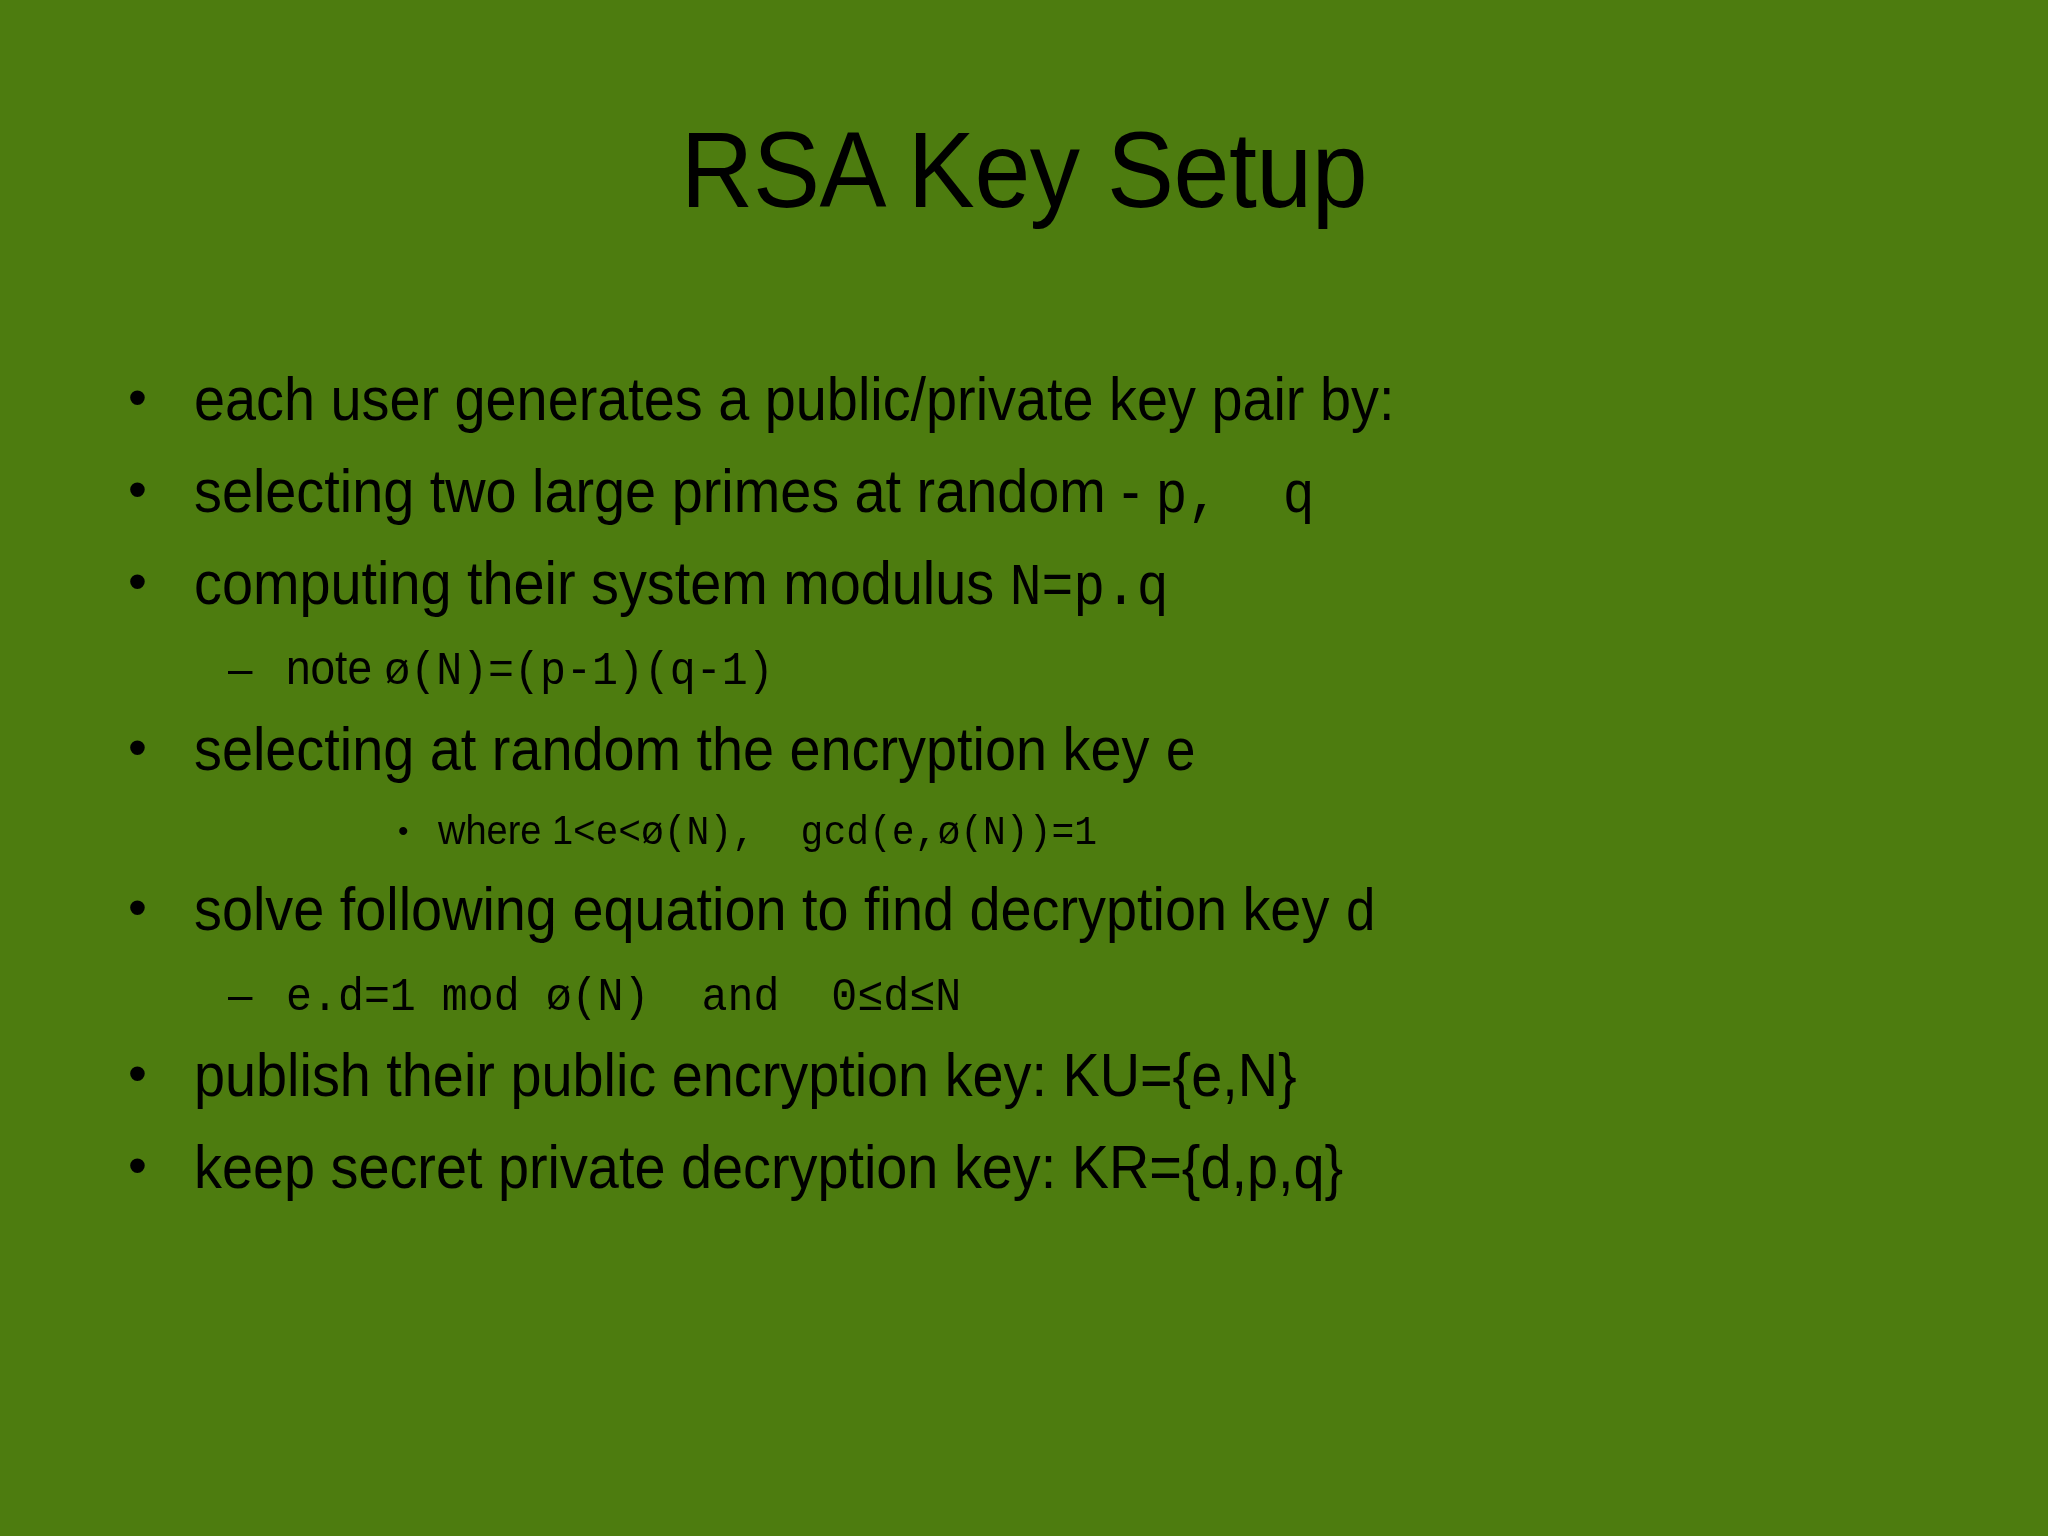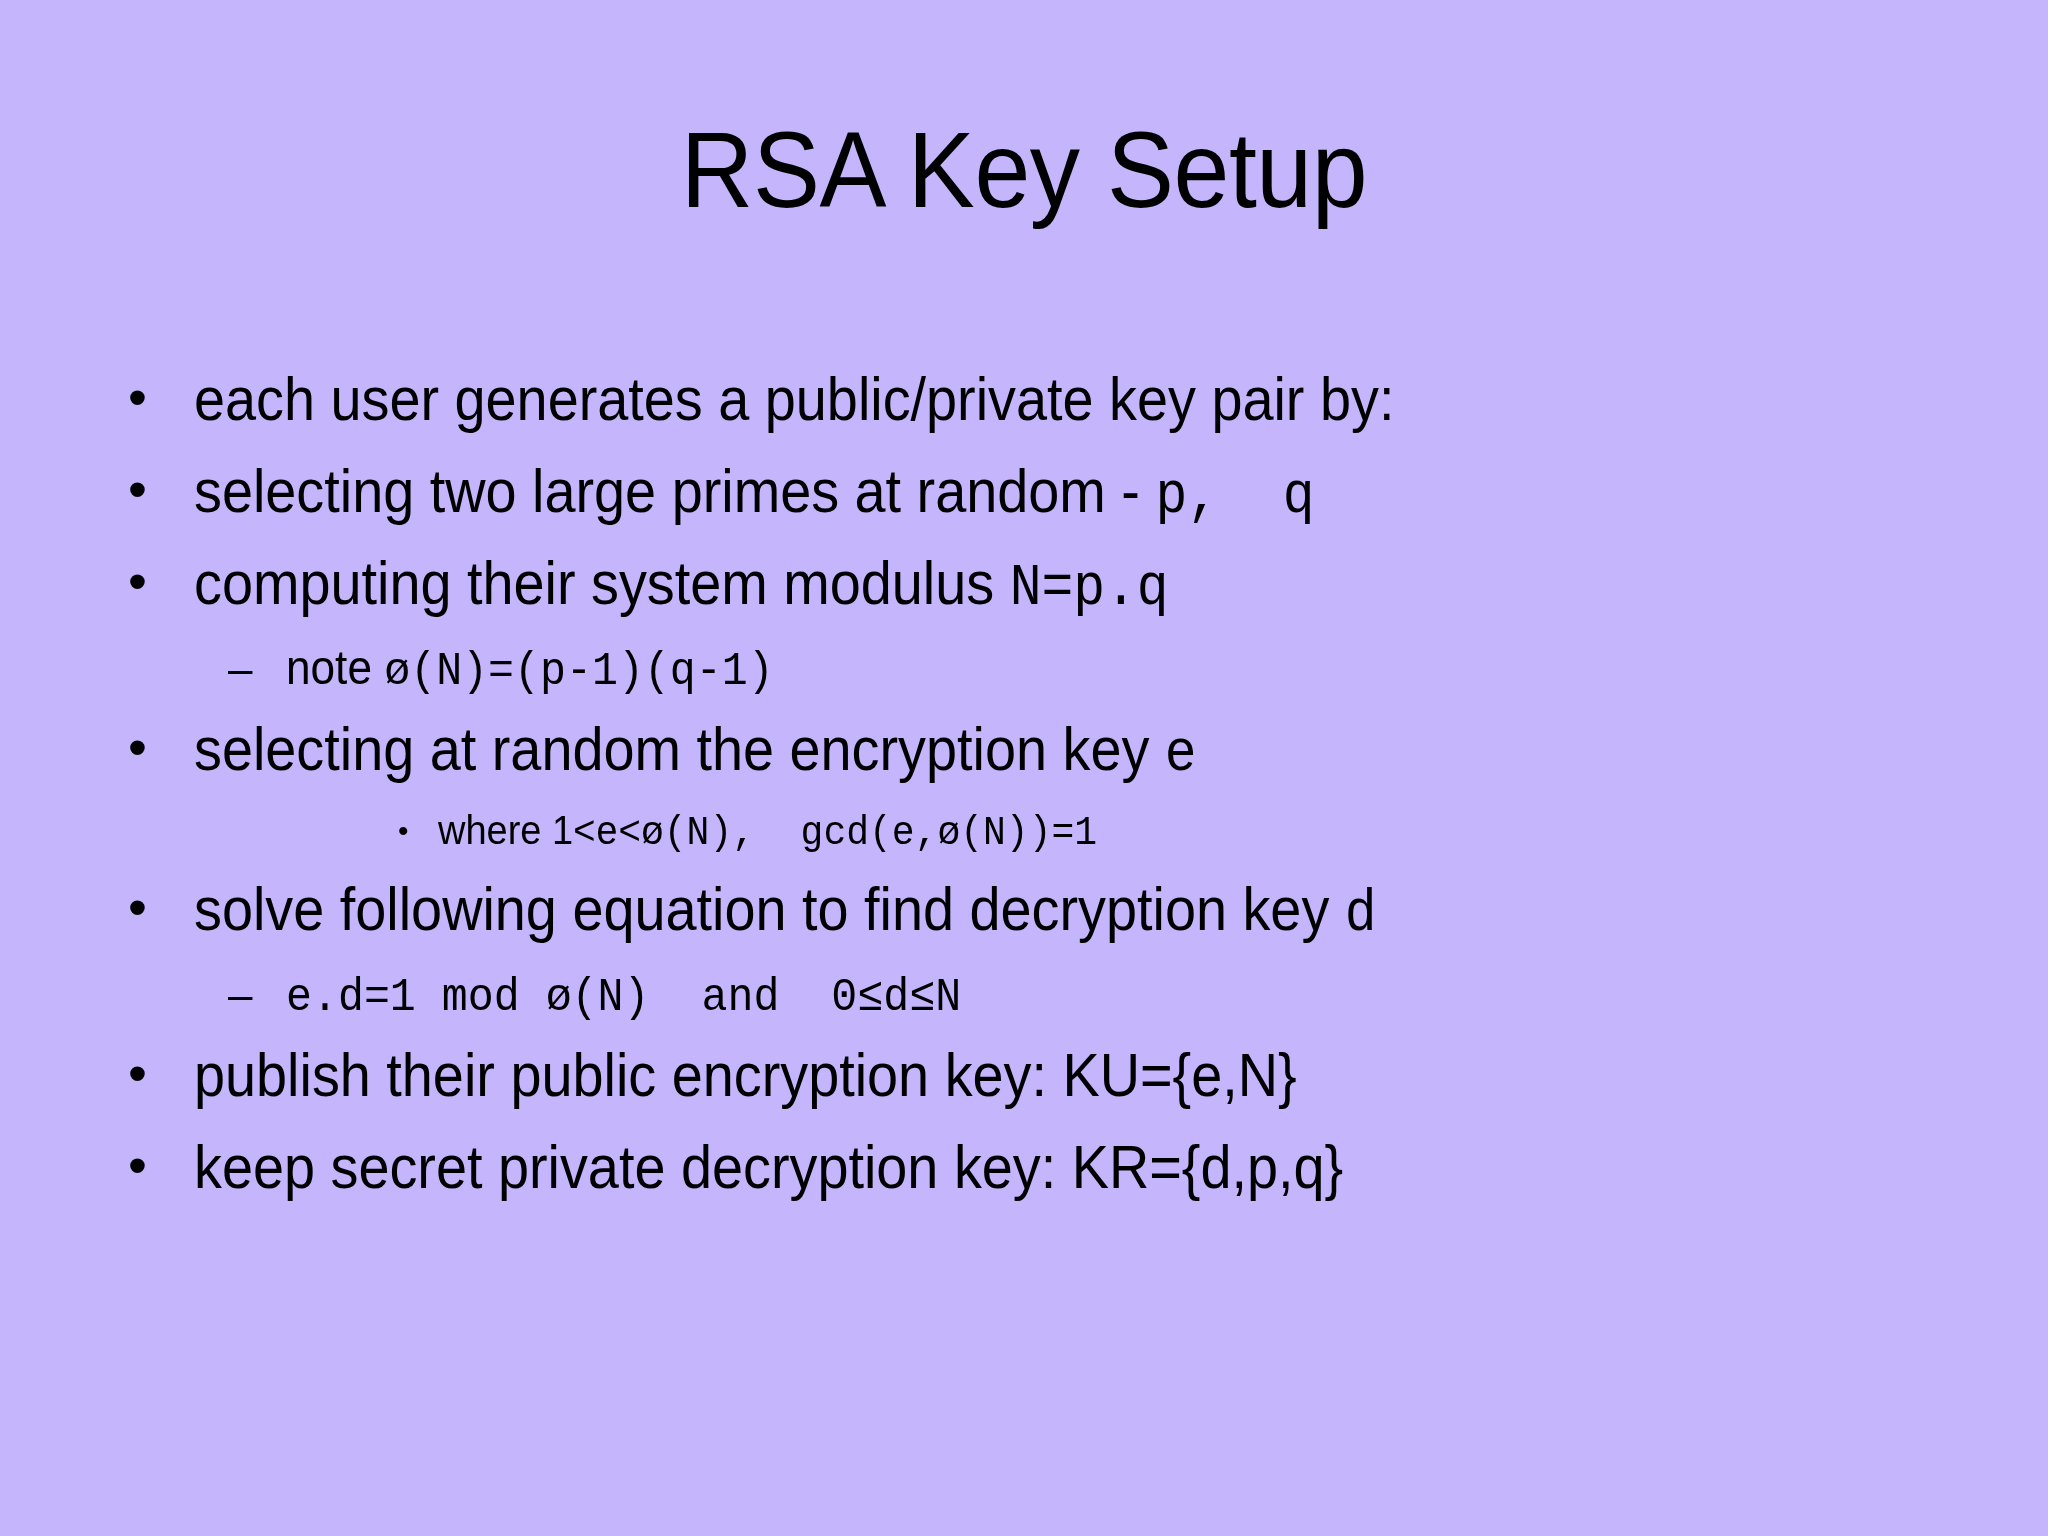--- a/index.html
+++ b/index.html
@@ -13,21 +13,21 @@
     overflow: hidden;
     font-family: "Liberation Sans", sans-serif;
     color: #000000;
     -webkit-font-smoothing: antialiased;
   }
 
   #slide {
     position: relative;
     width: 2048px;
     height: 1536px;
-    background: #c4b5fd;
+    background: #4d7c0f;
     box-sizing: border-box;
   }
 
   
   #slide-title {
     position: absolute;
     left: 0;
     top: 112px;
     width: 2048px;
     text-align: center;

